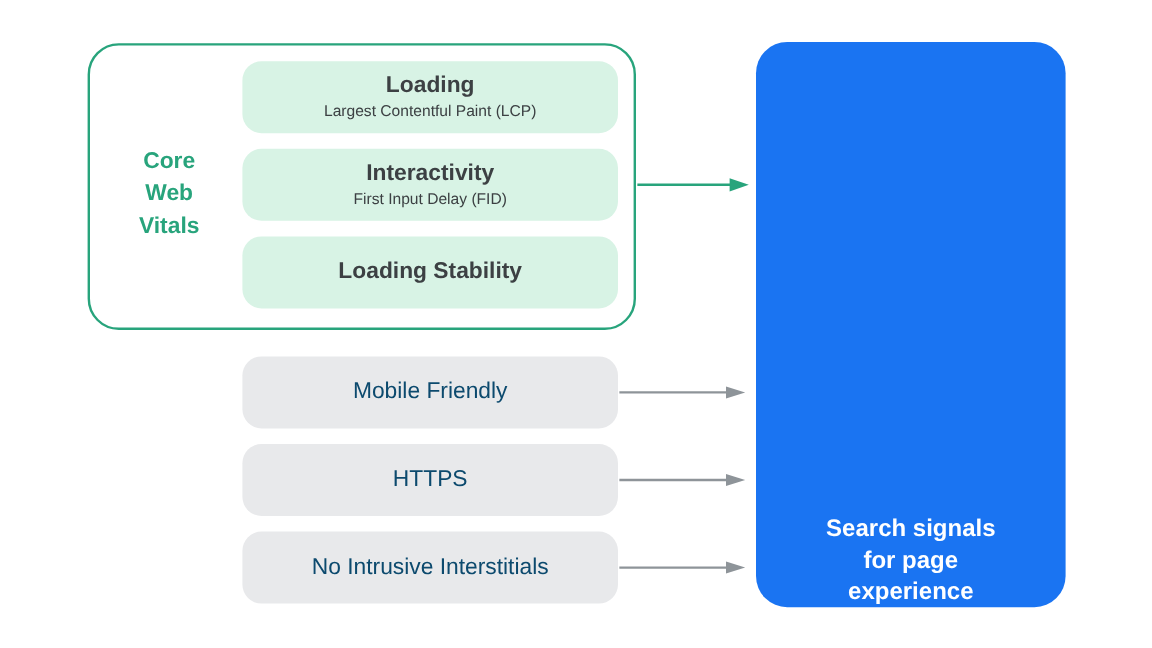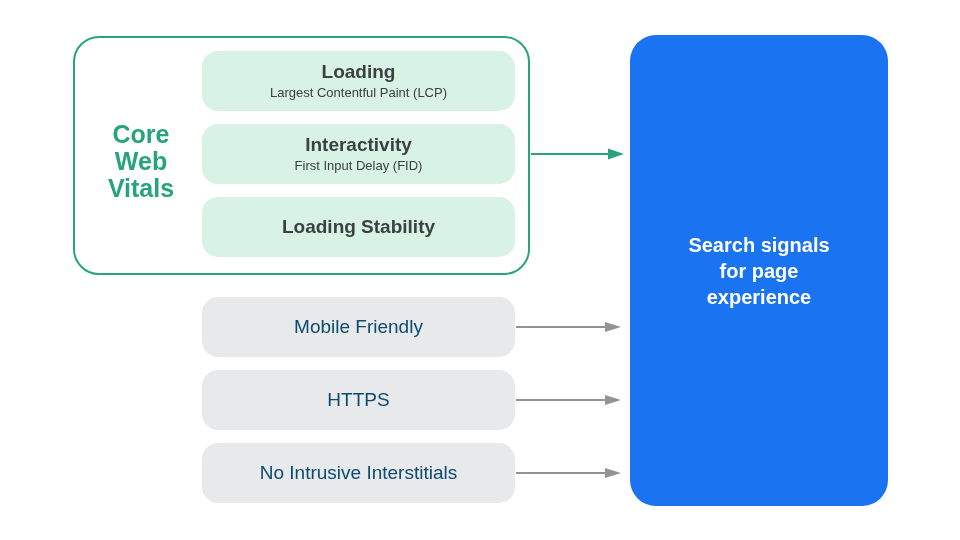--- a/index.html
+++ b/index.html
@@ -21,21 +21,21 @@
     border: 2px solid #28a47c;
     border-radius: 26px;
     background: #ffffff;
     box-sizing: content-box;
   }
   .cwv-label {
     position: absolute;
     left: 85px; top: 121px;
     width: 112px;
     text-align: center;
-    font-size: 25px;
+    font-size: 19px;
     font-weight: 700;
     line-height: 27px;
     color: #28a47c;
     white-space: pre-line;
   }
 
   
   .pill {
     position: absolute;
     left: 202px;
@@ -82,21 +82,21 @@
   #arrow-inter  { left: 516px; top: 464px; }
 
   
   .result-box {
     position: absolute;
     left: 630px; top: 35px;
     width: 258px; height: 471px;
     background: #1a74f2;
     border-radius: 26px;
     display: flex;
-    align-items: center;
+    align-items: flex-end;
     justify-content: center;
   }
   .result-label {
     color: #ffffff;
     font-size: 20px;
     font-weight: 700;
     line-height: 26px;
     text-align: center;
     white-space: pre-line;
   }

